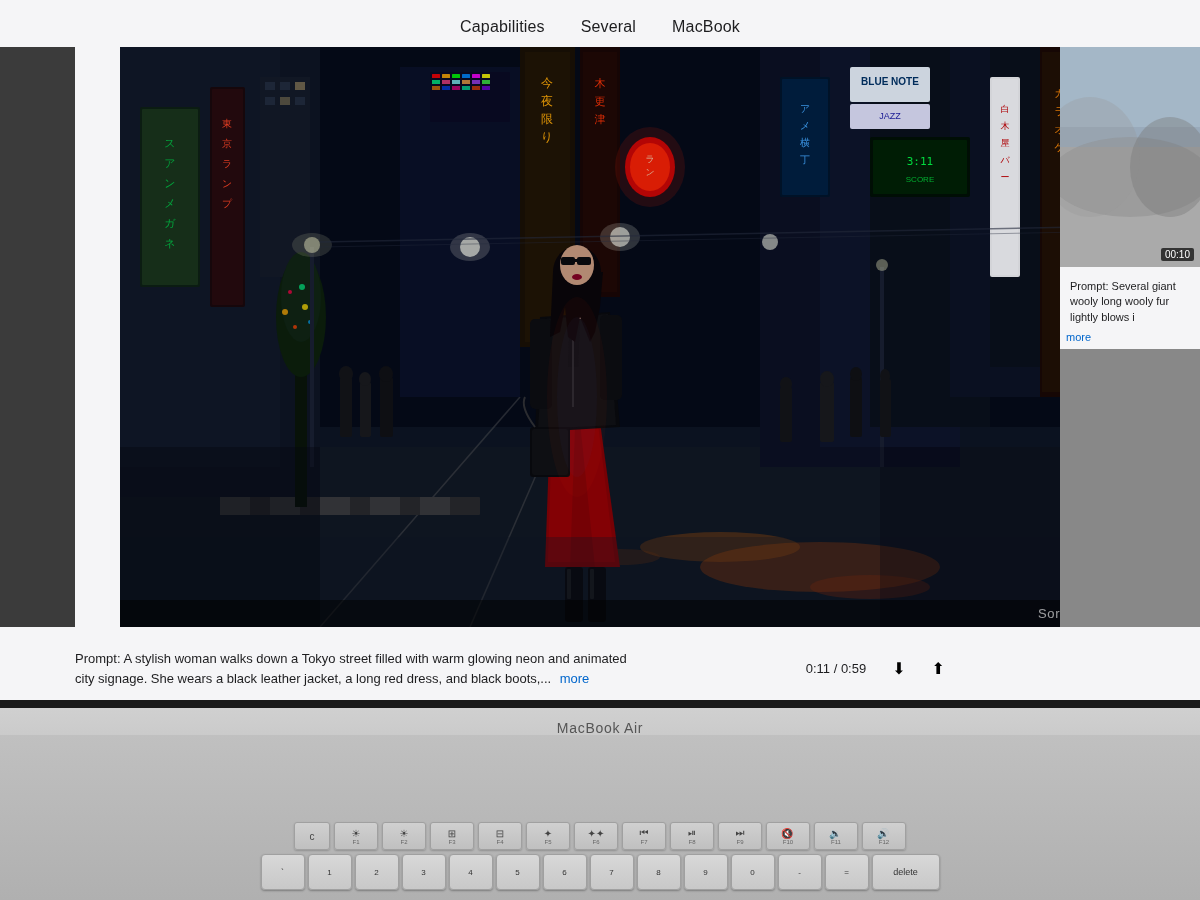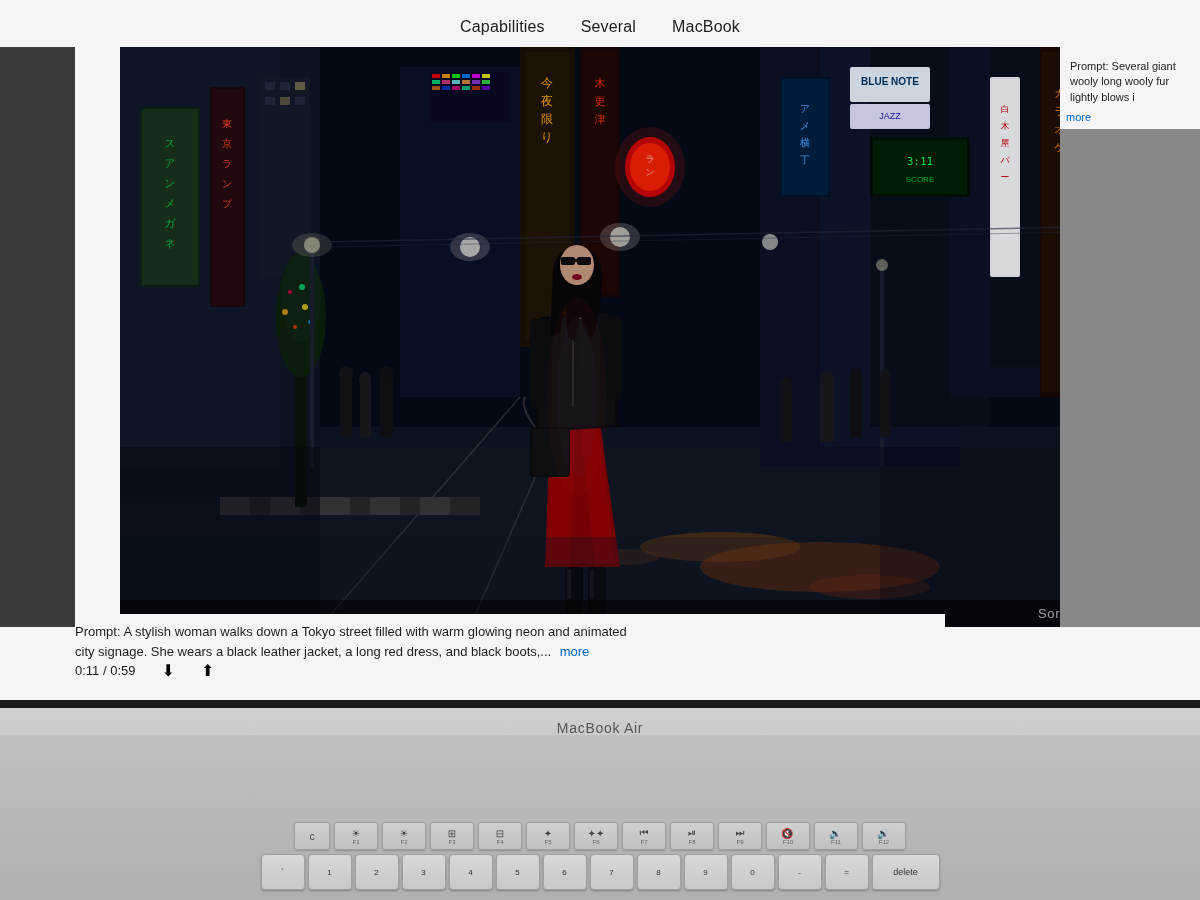--- a/index.html
+++ b/index.html
@@ -457,27 +457,42 @@
         <rect x="760" y="400" width="200" height="180" fill="#050810" opacity="0.3"></rect>
       </svg>
 
       
       <div class="video-info">
         <span class="video-watermark">Sora</span>
       </div>
     </div>
 
     <div class="side-video-right" style="position:absolute;right:0;top:0;width:140px;height:580px;background:#888;overflow:hidden;">
+      <div style="width:100%;height:220px;background:#aaa;overflow:hidden;position:relative;">
+        
+        <svg width="140" height="220" viewBox="0 0 140 220" xmlns="http://www.w3.org/2000/svg">
+          <rect width="140" height="220" fill="#8899aa"></rect>
+          <rect x="0" y="0" width="140" height="100" fill="#99aabb"></rect>
+          <rect x="0" y="100" width="140" height="120" fill="#aaaaaa"></rect>
+          <rect x="0" y="0" width="140" height="80" fill="#b0c4d4" opacity="0.5"></rect>
+
+          <ellipse cx="70" cy="130" rx="80" ry="40" fill="#888888" opacity="0.4"></ellipse>
+          <ellipse cx="30" cy="110" rx="50" ry="60" fill="#999999" opacity="0.3"></ellipse>
+          <ellipse cx="110" cy="120" rx="40" ry="50" fill="#777777" opacity="0.4"></ellipse>
+        </svg>
+        
+        <div class="thumb-time">00:10</div>
+      </div>
       <div style="padding:6px;background:#f5f5f7;">
         <div class="side-prompt">Prompt: Several giant wooly long wooly fur lightly blows i</div>
         <div style="font-size:11px;color:#0066cc;cursor:pointer;">more</div>
       </div>
     </div>
 
-    <div style="position:absolute;bottom:16px;left:75px;width:870px;display:flex;justify-content:space-between;align-items:flex-start;padding:8px 0 4px 0;background:#f5f5f7;flex-direction:column;">
+    <div style="position:absolute;bottom:8px;left:75px;width:870px;display:flex;justify-content:space-between;align-items:center;padding:8px 0 4px 0;background:#f5f5f7;">
       <div style="max-width:560px;">
         <span style="font-size:13px;color:#1d1d1f;line-height:1.5;">Prompt: A stylish woman walks down a Tokyo street filled with warm glowing neon and animated city signage. She wears a black leather jacket, a long red dress, and black boots,...</span>
         <span style="font-size:13px;color:#0066cc;cursor:pointer;margin-left:4px;">more</span>
       </div>
       <div style="display:flex;align-items:center;gap:26px;white-space:nowrap;">
         <span style="font-size:13px;color:#1d1d1f;">0:11 / 0:59</span>
         <span style="font-size:16px;cursor:pointer;">⬇</span>
         <span style="font-size:16px;cursor:pointer;">⬆</span>
       </div>
     </div>

